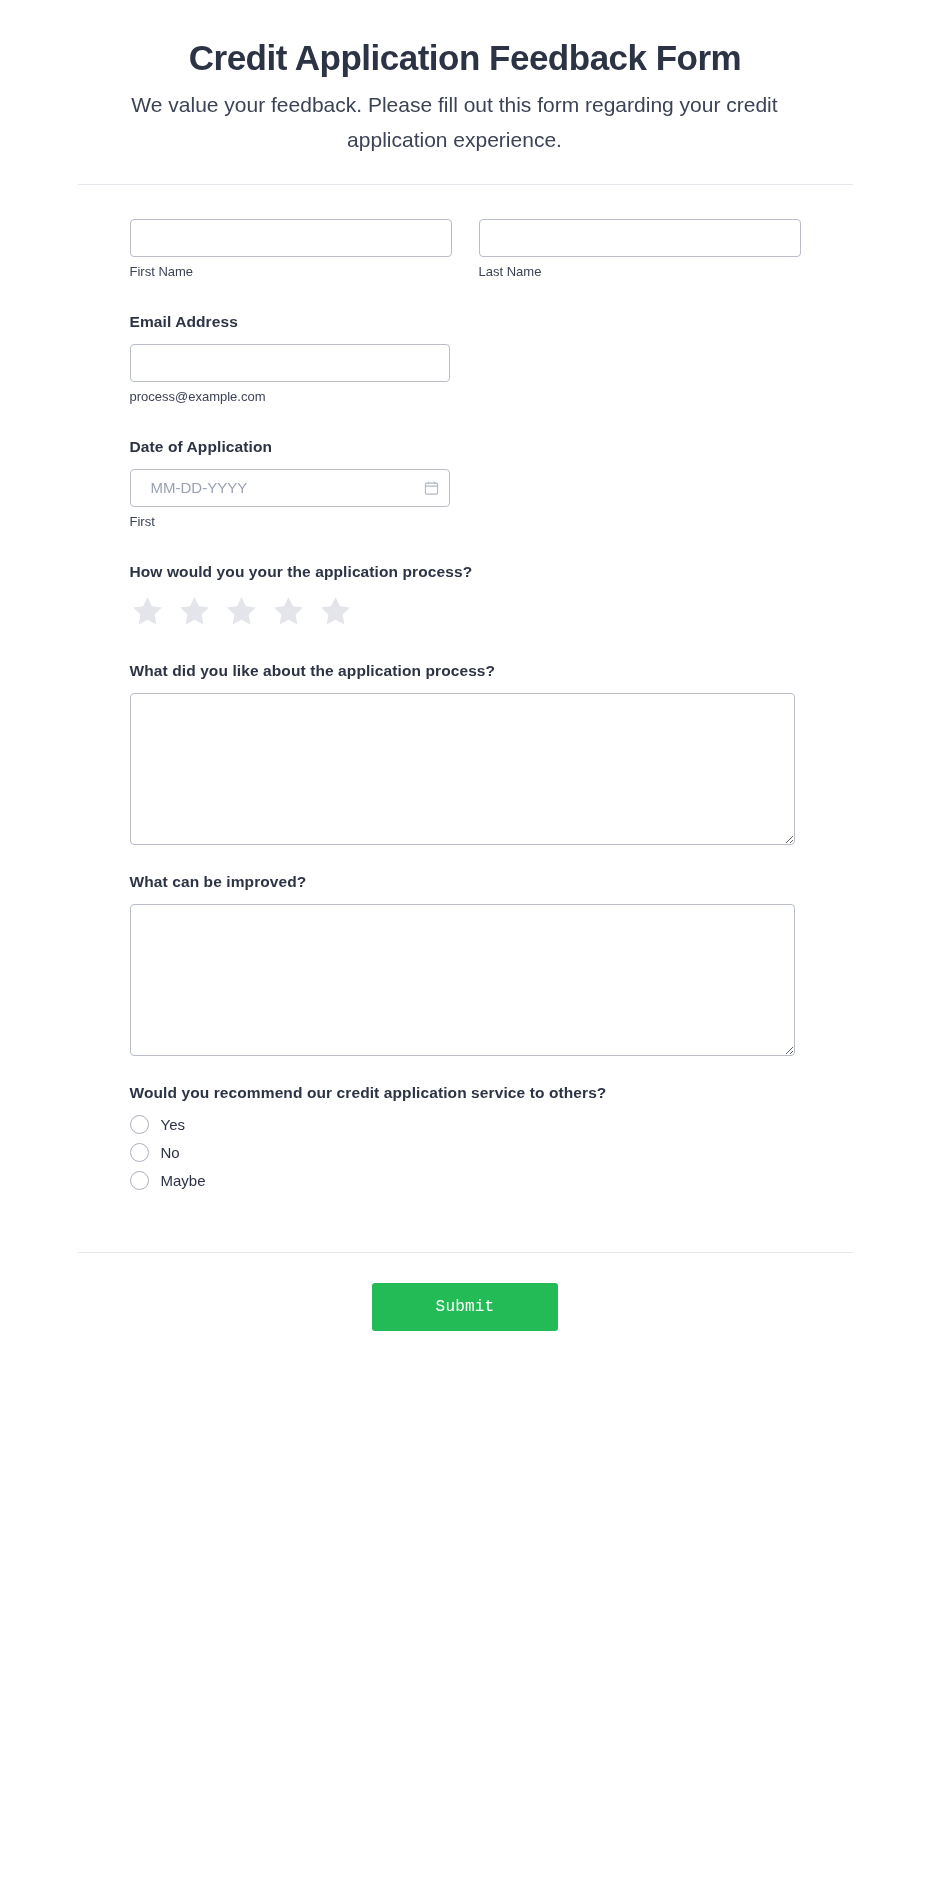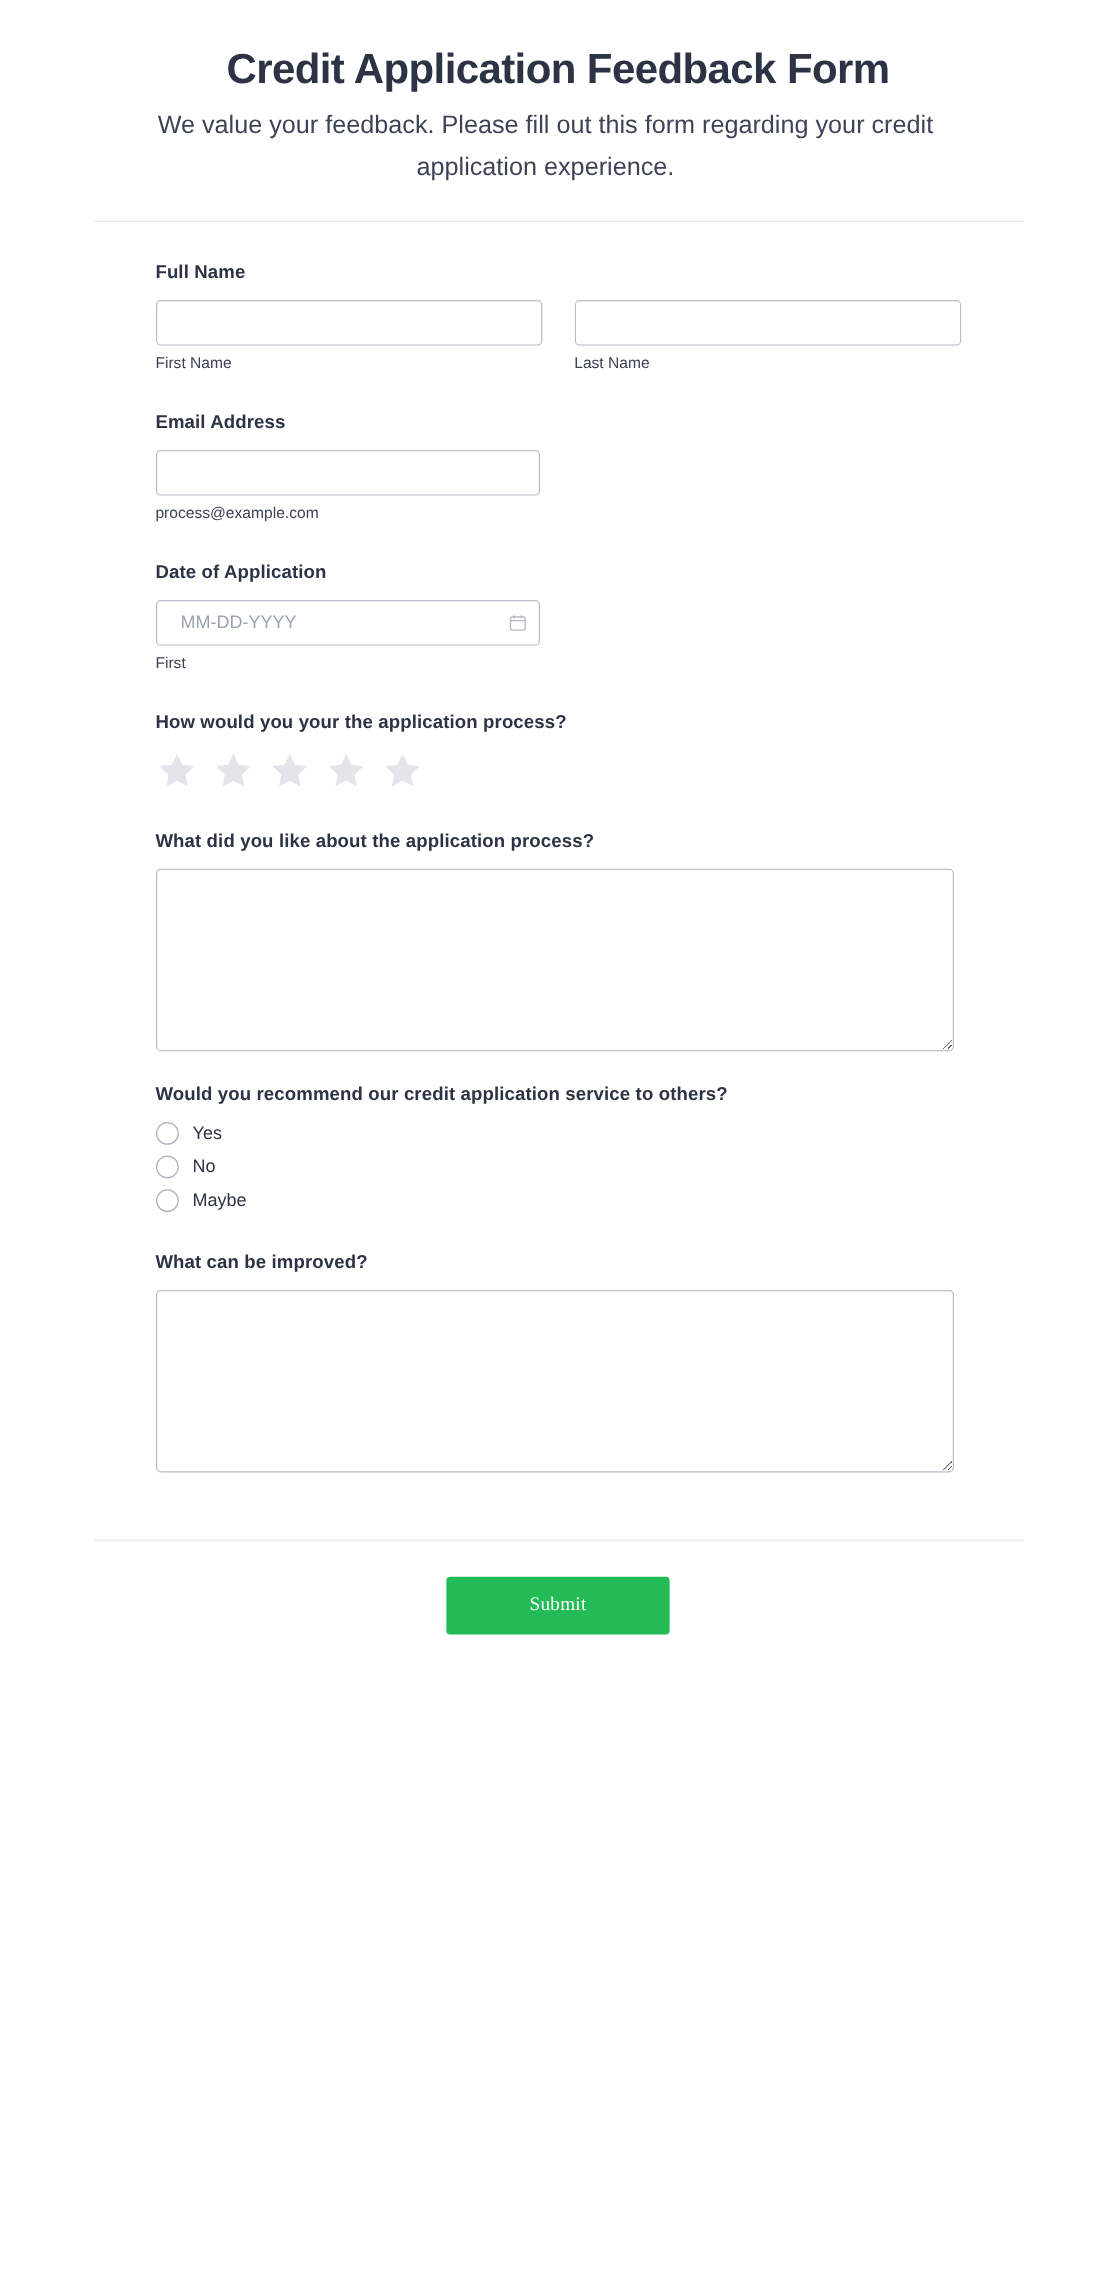--- a/index.html
+++ b/index.html
@@ -172,42 +172,41 @@
     padding: 30px 52px 34px 52px;
     display: flex;
     justify-content: center;
   }
   .submit-btn {
     background: #22bb55;
     color: #ffffff;
     border: none;
     border-radius: 3px;
     font-size: 16px;
-    font-family: Liberation Serif, serif;
+    font-family: Liberation Mono, monospace;
     padding: 0 48px;
     height: 48px;
     min-width: 186px;
     cursor: pointer;
     letter-spacing: 0.2px;
   }
 </style>
 </head>
 <body>
 
 <div class="form-wrap">
 
   <div class="form-header">
     <h1 class="form-title">Credit Application Feedback Form</h1>
     <p class="form-subtitle">We value your feedback. Please fill out this form regarding your credit application experience.</p>
   </div>
 
   <div class="form-body">
 
     <div class="field-block">
-      <span class="field-label">Full Name</span>
       <div class="row">
         <div class="col">
           <input class="text-input" type="text" value="" style="">
           <span class="sub-label">First Name</span>
         </div>
         <div class="col">
           <input class="text-input" type="text" value="" style="">
           <span class="sub-label">Last Name</span>
         </div>
       </div>
@@ -266,42 +265,42 @@
             </svg>
         </span>
       </div>
     </div>
 
     <div class="field-block ta-block">
       <span class="field-label">What did you like about the application process?</span>
       <textarea class="ta" placeholder="" style=""></textarea>
     </div>
 
+    <div class="field-block ta-block">
+      <span class="field-label">What can be improved?</span>
+      <textarea class="ta" placeholder="" style=""></textarea>
+    </div>
+
     <div class="field-block">
       <span class="field-label">Would you recommend our credit application service to others?</span>
       <div class="radio-list">
         <div class="radio-row">
           <span class="radio-circle"></span>
           <span class="radio-text">Yes</span>
         </div>
         <div class="radio-row">
           <span class="radio-circle"></span>
           <span class="radio-text">No</span>
         </div>
         <div class="radio-row">
           <span class="radio-circle"></span>
           <span class="radio-text">Maybe</span>
         </div>
       </div>
     </div>
 
-    <div class="field-block ta-block">
-      <span class="field-label">What can be improved?</span>
-      <textarea class="ta" placeholder="" style=""></textarea>
-    </div>
-
   </div>
 
   <div class="form-footer">
     <button class="submit-btn" style="background: rgb(34, 187, 85);">Submit</button>
   </div>
 
 </div>
 
 </body></html>

